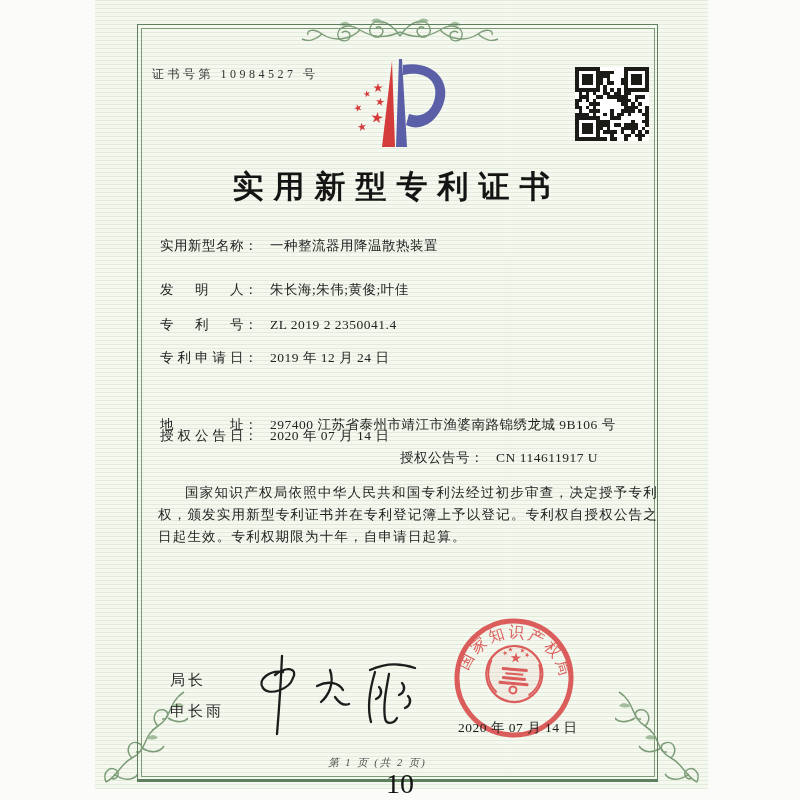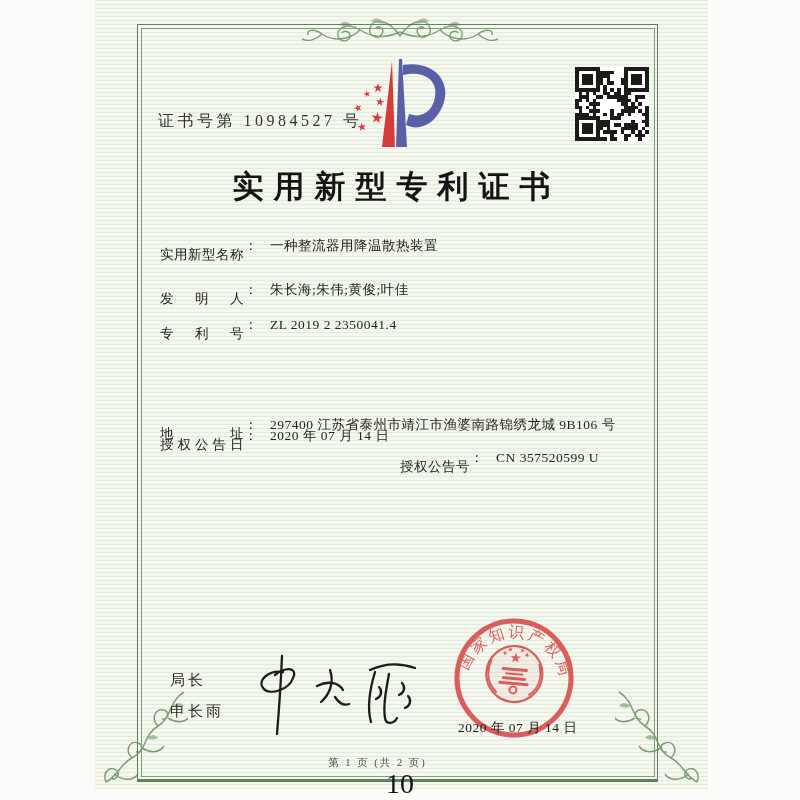--- a/index.html
+++ b/index.html
@@ -3,34 +3,34 @@
 <meta charset="utf-8">
 <style>
   html,body{margin:0;padding:0;background:#ffffff;}
   .page{position:relative;width:800px;height:800px;background:#fbfbfa;overflow:hidden;
         font-family:"Liberation Serif","DejaVu Serif",serif;color:#222;}
   .paper{position:absolute;left:95px;top:0;width:613px;height:789px;background:#f5f8ee;
          background-image:repeating-linear-gradient(180deg,rgba(125,160,120,0.15) 0px,rgba(125,160,120,0.15) 1px,rgba(255,255,255,0) 1px,rgba(255,255,255,0) 4px);}
   .frame{position:absolute;left:137px;top:24px;width:519px;height:754px;border:1.5px solid #5e805e;border-bottom-width:3px;}
   .frame-inner{position:absolute;inset:2.5px;border:1px solid #7c9c78;}
   .abs{position:absolute;}
-  .certno{left:158px;top:66px;font-size:16px;letter-spacing:3.5px;color:#333;margin-top:45px;}
+  .certno{left:152px;top:66px;font-size:12px;letter-spacing:3.5px;color:#333;}
   .title{left:137px;top:156px;width:519px;text-align:center;font-size:31px;font-weight:600;letter-spacing:10px;color:#141414;margin-top:10px;}
   .frow{left:160px;width:490px;font-size:13.5px;line-height:20px;color:#242424;letter-spacing:0.5px;}
-  .flabel{display:inline-block;width:84px;text-align:justify;text-align-last:justify;vertical-align:top;margin-top:9px;}
+  .flabel{display:inline-block;width:84px;text-align:justify;text-align-last:justify;vertical-align:top;}
   .fvalue{margin-left:12px;}
   .r1{top:236px}.r2{top:280px}.r3{top:315px}.r4{top:348px}.r5{top:382px}.r6{top:415px}.r7{top:426px}
   .frow2{left:400px;top:449px;font-size:13.5px;color:#242424;letter-spacing:0.5px;}
   .frow2 .flabel{width:70px;}
   .body-text{left:158px;top:482px;width:500px;font-size:13.5px;line-height:22px;letter-spacing:1.2px;color:#242424;text-align:justify;}
   .body-text p{margin:0 0 2px 0;text-indent:2em;}
   .signer{left:170px;font-size:15px;letter-spacing:3px;color:#2a2a2a;}
   .st1{top:671px}.st2{top:702px}
   .seal-date{left:458px;top:719px;width:130px;font-size:13.5px;letter-spacing:0.5px;color:#1d1d1d;}
-  .footer{left:137px;top:756px;width:481px;text-align:center;font-size:10.5px;letter-spacing:2px;color:#4a4a4a;}
+  .footer{left:137px;top:756px;width:481px;text-align:center;font-size:10.5px;letter-spacing:2px;color:#4a4a4a;font-style:italic;}
   .caption{left:0;top:768px;width:800px;text-align:center;font-size:28px;color:#111;}
   svg{display:block;}
 </style>
 </head>
 <body>
 
 <div class="page">
   <div class="paper">
 
     <svg class="abs" style="left:185px;top:6px" width="240" height="46" viewBox="0 0 240 46">
@@ -336,31 +336,35 @@
 
   <div class="abs frow r1">
     <span class="flabel">实用新型名称</span><span>：</span><span class="fvalue">一种整流器用降温散热装置</span>
   </div>
   <div class="abs frow r2">
     <span class="flabel">发明人</span><span>：</span><span class="fvalue">朱长海;朱伟;黄俊;叶佳</span>
   </div>
   <div class="abs frow r3">
     <span class="flabel">专利号</span><span>：</span><span class="fvalue">ZL 2019 2 2350041.4</span>
   </div>
+  <div class="abs frow r4">
+    <span class="flabel">专利申请日</span><span>：</span><span class="fvalue">2019 年 12 月 24 日</span>
+  </div>
   <div class="abs frow r6">
     <span class="flabel">地址</span><span>：</span><span class="fvalue">297400 江苏省泰州市靖江市渔婆南路锦绣龙城 9B106 号</span>
   </div>
   <div class="abs frow r7">
     <span class="flabel">授权公告日</span><span>：</span><span class="fvalue">2020 年 07 月 14 日</span>
   </div>
   <div class="abs frow2">
-    <span class="flabel">授权公告号</span><span>：</span><span class="fvalue">CN 357520599 U</span>
+    <span class="flabel">授权公告号</span><span>：</span><span class="fvalue">CN 114611917 U</span>
   </div>
 
   <div class="abs body-text">
+    <p>国家知识产权局依照中华人民共和国专利法经过初步审查，决定授予专利权，颁发实用新型专利证书并在专利登记簿上予以登记。专利权自授权公告之日起生效。专利权期限为十年，自申请日起算。</p>
   </div>
 
   <div class="abs signer st1">局长</div>
   <div class="abs signer st2">申长雨</div>
 
   <svg class="abs" style="left:235px;top:640px" width="195" height="100" viewBox="0 0 195 100">
     <g stroke="#1c1c1c" stroke-width="2.3" fill="none" stroke-linecap="round" stroke-linejoin="round">
       <path d="M40,35 C52,26 63,28 58,38 C54,50 34,56 28,48 C22,40 34,30 48,32"></path>
       <path d="M47,16 C46,40 44,70 42,94"></path>
       <path d="M95,30 C100,44 93,56 86,62"></path>

